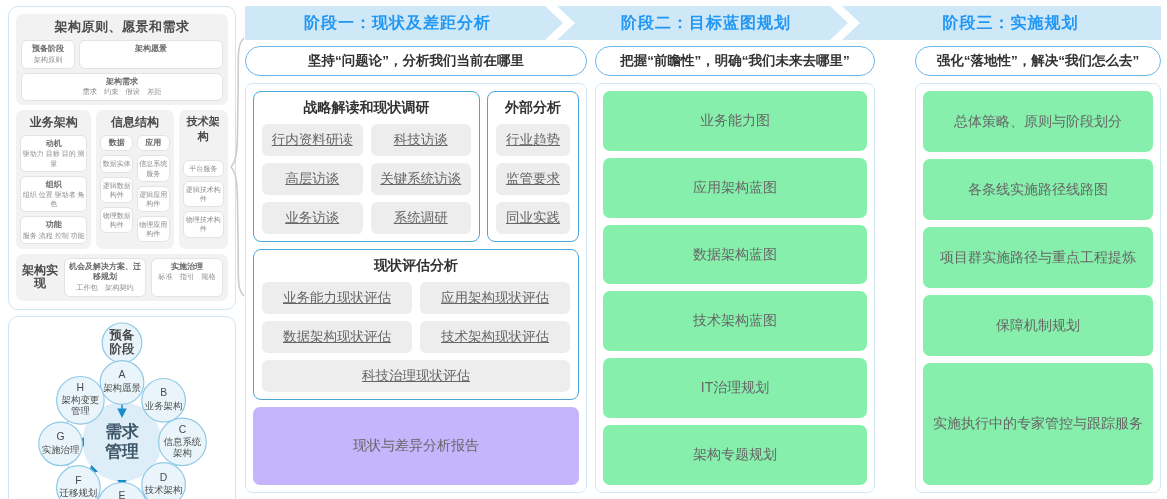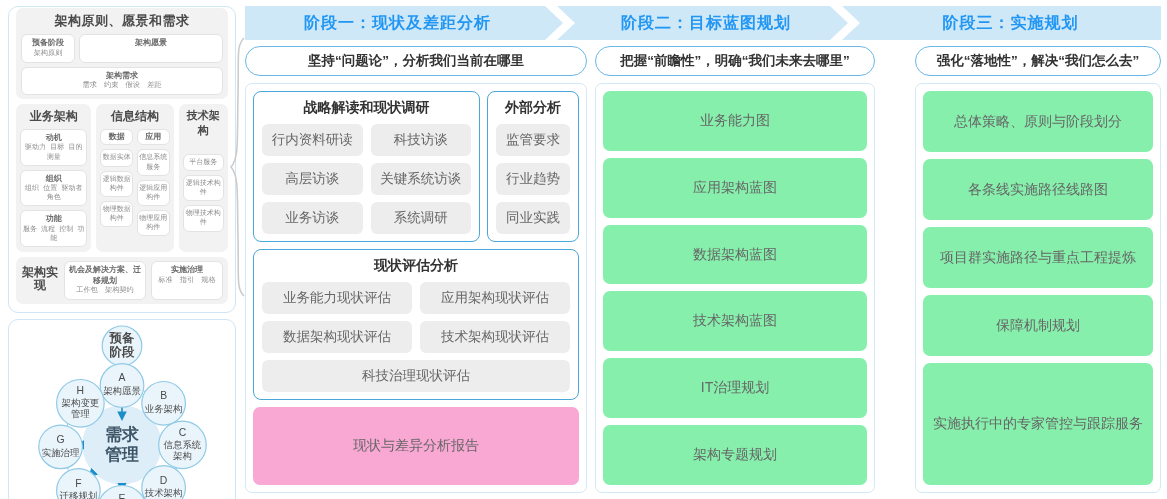--- a/index.html
+++ b/index.html
@@ -15,21 +15,21 @@
   
   .left-col {
     position: absolute; left: 8px; top: 6px;
     width: 228px; height: 487px;
     display: flex; flex-direction: column; gap: 6px;
   }
   .panel {
     border: 1px solid #cfe6f5; border-radius: 10px;
     background: #fff;
   }
-  .togaf-panel { padding: 1px 7px 8px 7px; font-family: Liberation Mono, monospace; }
+  .togaf-panel { padding: 7px 7px 8px 7px; }
 
   .grp {
     background: #f2f2f2; border-radius: 7px;
     padding: 4px 5px; margin-bottom: 5px;
   }
   .grp-title {
     text-align: center; font-weight: bold;
     color: #4a4a4a; font-size: 13px; letter-spacing: .5px;
     margin-bottom: 4px;
   }
@@ -109,32 +109,32 @@
     padding:7px 8px;
   }
   .card-title {
     text-align:center; font-weight:bold; color:#333; font-size:14px;
     margin-bottom:7px;
   }
   .chip {
     background:#ededed; border-radius:6px; color:#666;
     font-size:13.5px; text-align:center;
     display:flex; align-items:center; justify-content:center;
-    padding:7px 4px; white-space:nowrap;
+    padding:7px 4px; white-space:nowrap;text-decoration:underline;
   }
   .chip-grid { display:flex; gap:8px; }
   .chip-col { flex:1; display:flex; flex-direction:column; gap:7px; }
 
   .survey-wrap { display:flex; gap:7px; }
   .survey-main { flex:1; }
   .survey-ext { width:92px; }
   .ext-chip { font-size:13.5px; }
 
   .report-chip {
-    background:#f9a8d4; border-radius:7px; color:#666; font-size:14px;
+    background:#c4b5fd; border-radius:7px; color:#666; font-size:14px;
     flex:1; display:flex; align-items:center; justify-content:center;
   }
 
   .big-chip {
     background:#86efac; border-radius:7px; color:#666; font-size:14px;
     flex:1; display:flex; align-items:center; justify-content:center;
     text-align:center; padding:0 6px;
   }
   .flex2 { flex:2; }
 </style>
@@ -346,22 +346,22 @@
                   <div class="chip">科技访谈</div>
                   <div class="chip">关键系统访谈</div>
                   <div class="chip">系统调研</div>
                 </div>
               </div>
             </div>
 
             <div class="card survey-ext">
               <div class="card-title">外部分析</div>
               <div class="chip-col">
+                <div class="chip ext-chip">行业趋势</div>
                 <div class="chip ext-chip">监管要求</div>
-                <div class="chip ext-chip">行业趋势</div>
                 <div class="chip ext-chip">同业实践</div>
               </div>
             </div>
           </div>
 
           <div class="card">
             <div class="card-title">现状评估分析</div>
             <div class="chip-grid" style="margin-bottom:7px;">
               <div class="chip-col">
                 <div class="chip">业务能力现状评估</div>

